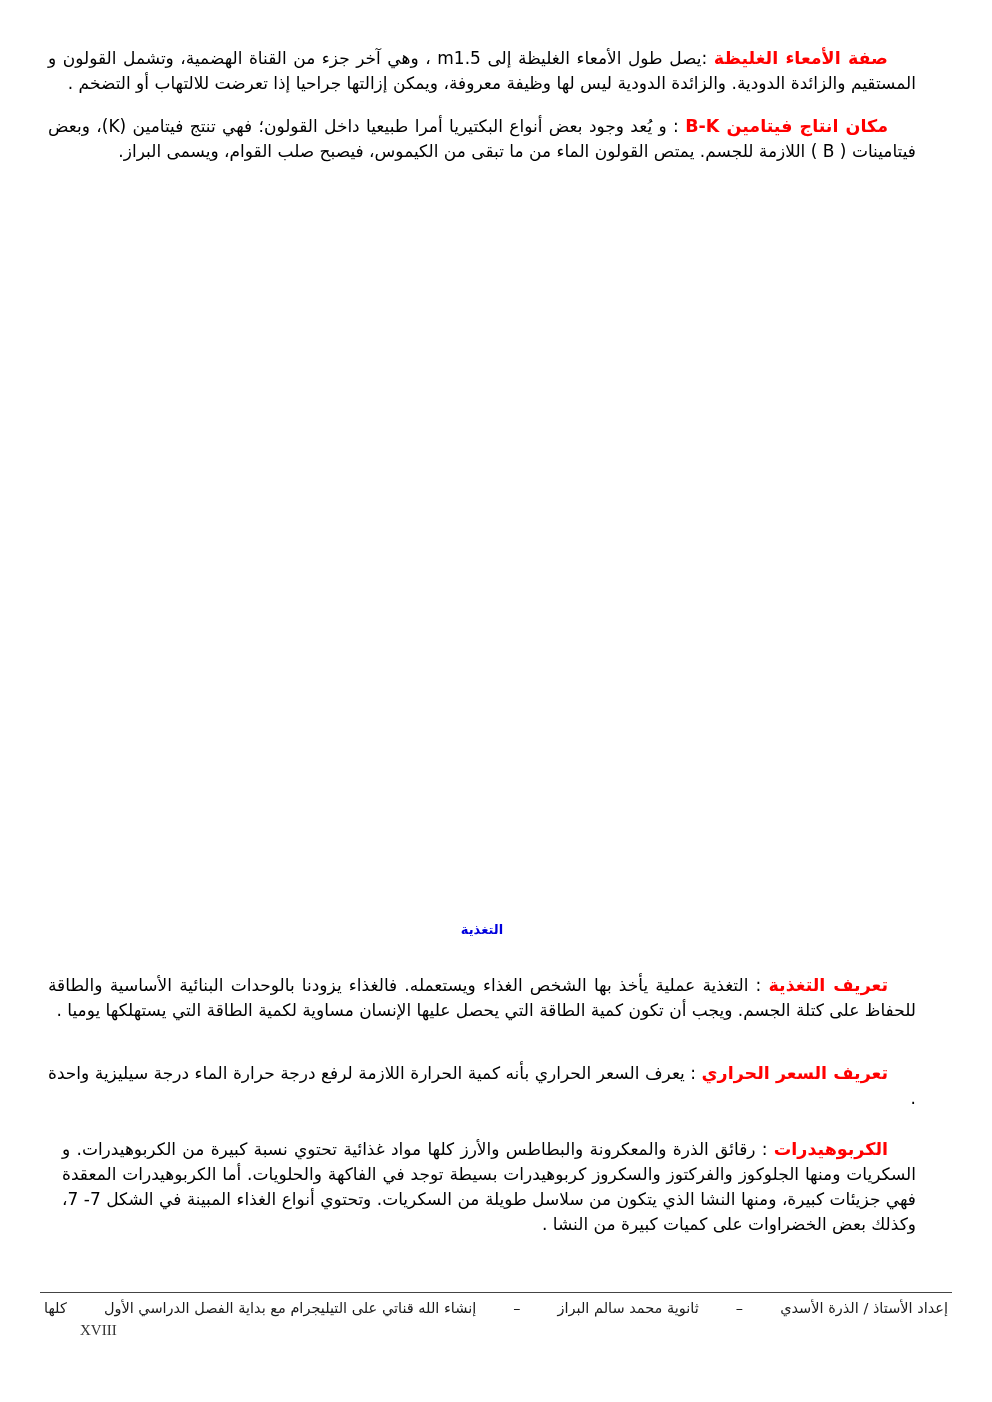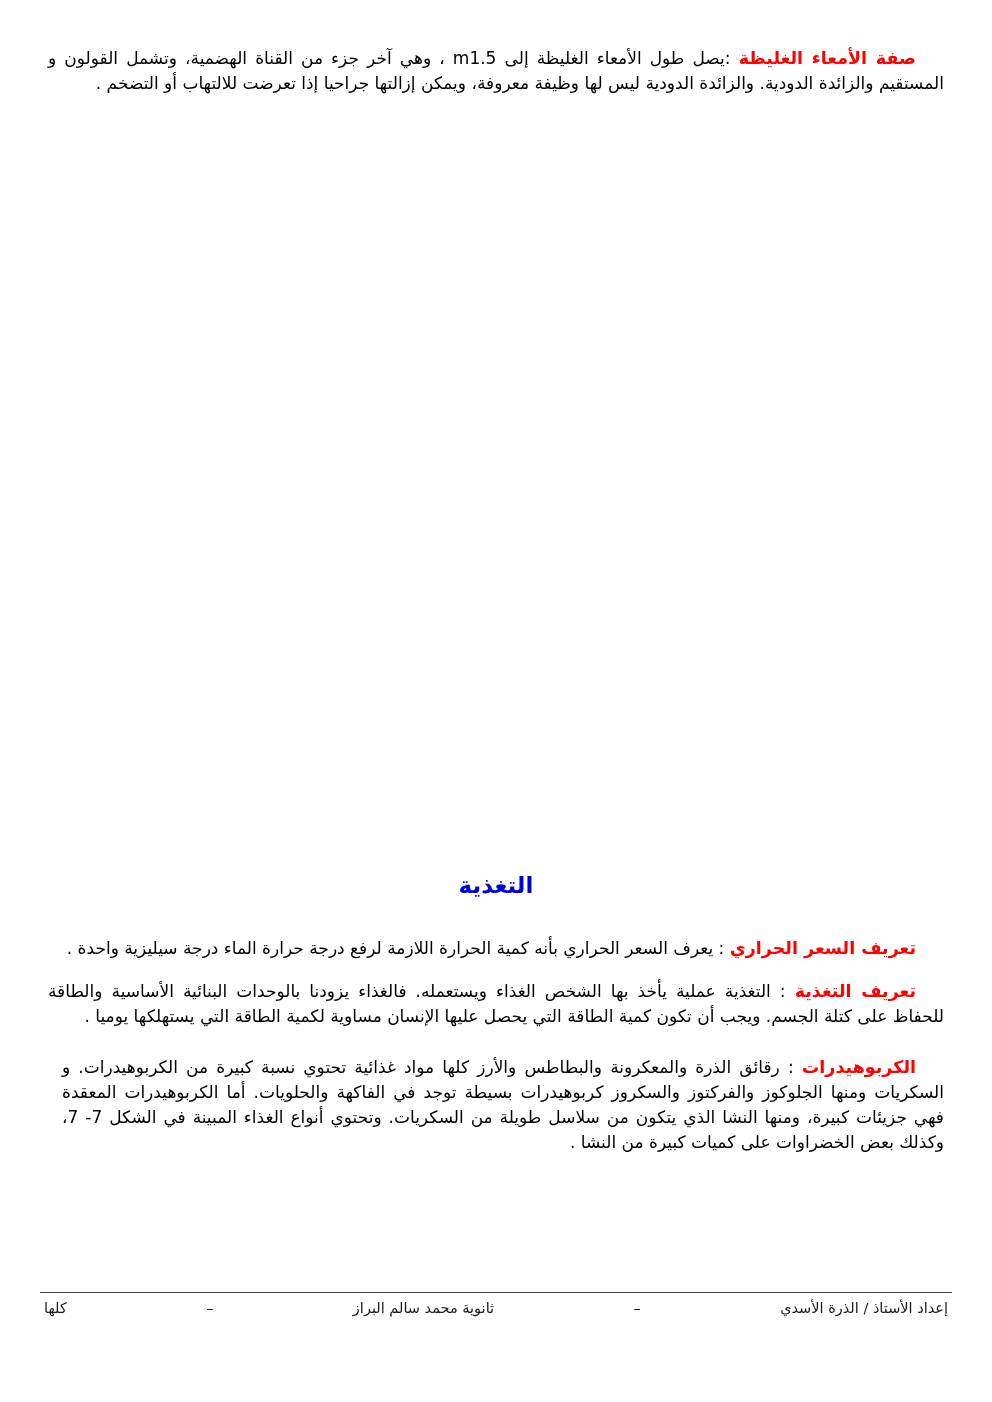--- a/index.html
+++ b/index.html
@@ -17,44 +17,44 @@
   .page{
     position:relative;
     width:992px;
     height:1402px;
     background:#ffffff;
     margin:0 auto;
     overflow:hidden;
   }
   .content{
     direction:rtl;
-    padding:46px 48px 0 48px;
+    padding:46px 76px 0 48px;
   }
   .para{
     font-size:17px;
     line-height:25px;
     text-align:justify;
     text-indent:28px;
     color:var(--body-color);
   }
   .para + .para{margin-top:18px;}
   .para .h{
     color:var(--heading-color);
     font-weight:bold;
     font-size:17.5px;
   }
   .para .b{
     color:var(--body-color);
   }
   .spacer{height:738px;}
   .title{
-    margin-top:38px;
+    margin-top:15px;
     text-align:center;
     color:var(--title-color);
-    font-size:23px;
+    font-size:13px;
     font-weight:bold;
     line-height:26px;
   }
   .after-title{margin-top:30px;}
   .gap-lg{margin-top:38px !important;}
   .gap-md{margin-top:26px !important;margin-left:14px;}
   .footer{
     position:absolute;
     left:40px;
     right:40px;
@@ -84,35 +84,38 @@
   }
 </style>
 </head>
 <body>
 
 <div class="page">
   <div class="content">
 
     <p class="para"><span class="h">صفة الأمعاء الغليظة</span><span class="b"> :يصل طول الأمعاء الغليظة إلى m1.5 ، وهي آخر جزء من القناة الهضمية، وتشمل القولون و المستقيم والزائدة الدودية. والزائدة الدودية ليس لها وظيفة معروفة، ويمكن إزالتها جراحيا إذا تعرضت للالتهاب أو التضخم .</span></p>
 
+    <p class="para"><span class="h">مكان انتاج فيتامين B-K</span><span class="b"> : و يُعد وجود بعض أنواع البكتيريا أمرا طبيعيا داخل القولون؛ فهي تنتج فيتامين (K)، وبعض فيتامينات ( B ) اللازمة للجسم. يمتص القولون الماء من ما تبقى من الكيموس، فيصبح صلب القوام، ويسمى البراز.</span></p>
 
     <div class="spacer"></div>
 
     <h2 class="title">التغذية</h2>
 
+    <p class="para after-title"><span class="h">تعريف التغذية</span><span class="b"> : التغذية عملية يأخذ بها الشخص الغذاء ويستعمله. فالغذاء يزودنا بالوحدات البنائية الأساسية والطاقة للحفاظ على كتلة الجسم. ويجب أن تكون كمية الطاقة التي يحصل عليها الإنسان مساوية لكمية الطاقة التي يستهلكها يوميا .</span></p>
+
     <p class="para gap-lg"><span class="h">تعريف السعر الحراري</span><span class="b"> : يعرف السعر الحراري بأنه كمية الحرارة اللازمة لرفع درجة حرارة الماء درجة سيليزية واحدة .</span></p>
-
-    <p class="para after-title"><span class="h">تعريف التغذية</span><span class="b"> : التغذية عملية يأخذ بها الشخص الغذاء ويستعمله. فالغذاء يزودنا بالوحدات البنائية الأساسية والطاقة للحفاظ على كتلة الجسم. ويجب أن تكون كمية الطاقة التي يحصل عليها الإنسان مساوية لكمية الطاقة التي يستهلكها يوميا .</span></p>
 
     <p class="para gap-md"><span class="h">الكربوهيدرات</span><span class="b"> : رقائق الذرة والمعكرونة والبطاطس والأرز كلها مواد غذائية تحتوي نسبة كبيرة من الكربوهيدرات. و السكريات ومنها الجلوكوز والفركتوز والسكروز كربوهيدرات بسيطة توجد في الفاكهة والحلويات. أما الكربوهيدرات المعقدة فهي جزيئات كبيرة، ومنها النشا الذي يتكون من سلاسل طويلة من السكريات. وتحتوي أنواع الغذاء المبينة في الشكل 7- 7، وكذلك بعض الخضراوات على كميات كبيرة من النشا .</span></p>
 
   </div>
 
   <div class="footer">
     <div class="footer-row">
       <span class="seg">إعداد الأستاذ / الذرة الأسدي</span>
       <span class="seg">–</span>
       <span class="seg">ثانوية محمد سالم البراز</span>
       <span class="seg">–</span>
+      <span class="seg">إنشاء الله قناتي على التيليجرام مع بداية الفصل الدراسي الأول</span>
       <span class="seg">كلها</span>
     </div>
+    <div class="footer-page">XVIII</div>
   </div>
 </div>
 
 </body></html>

